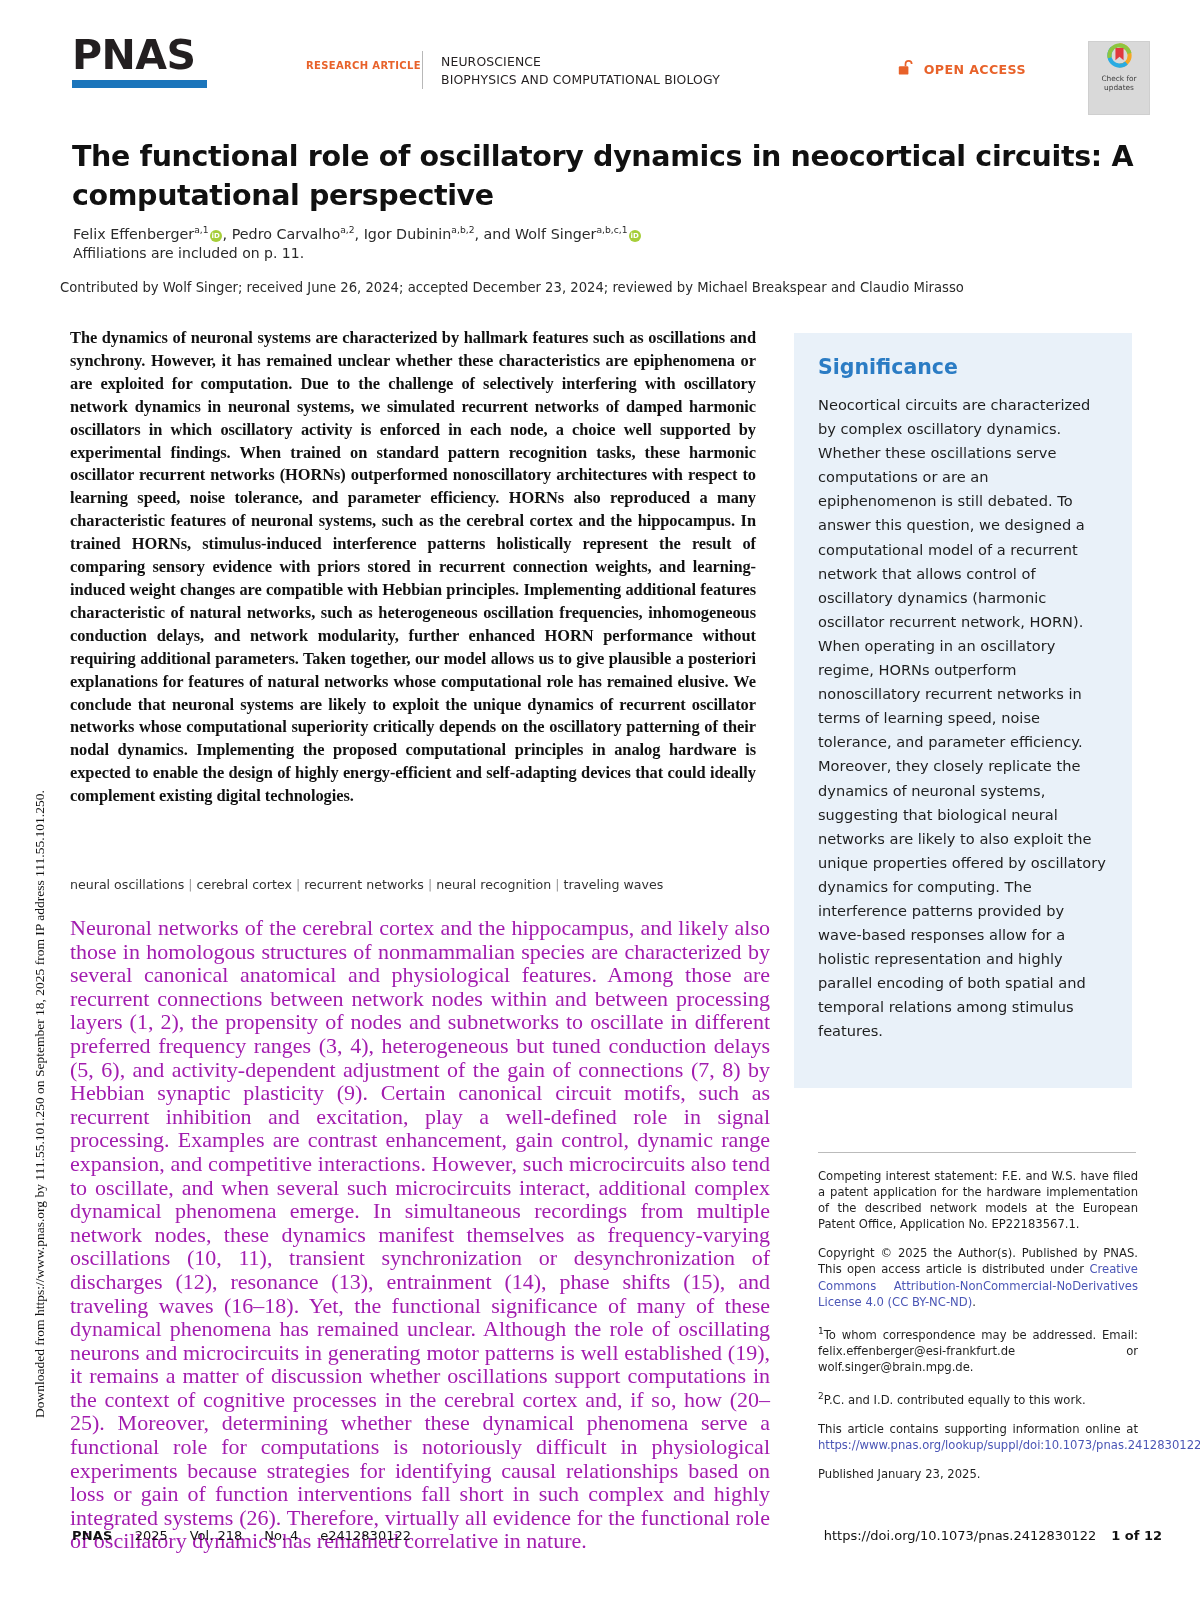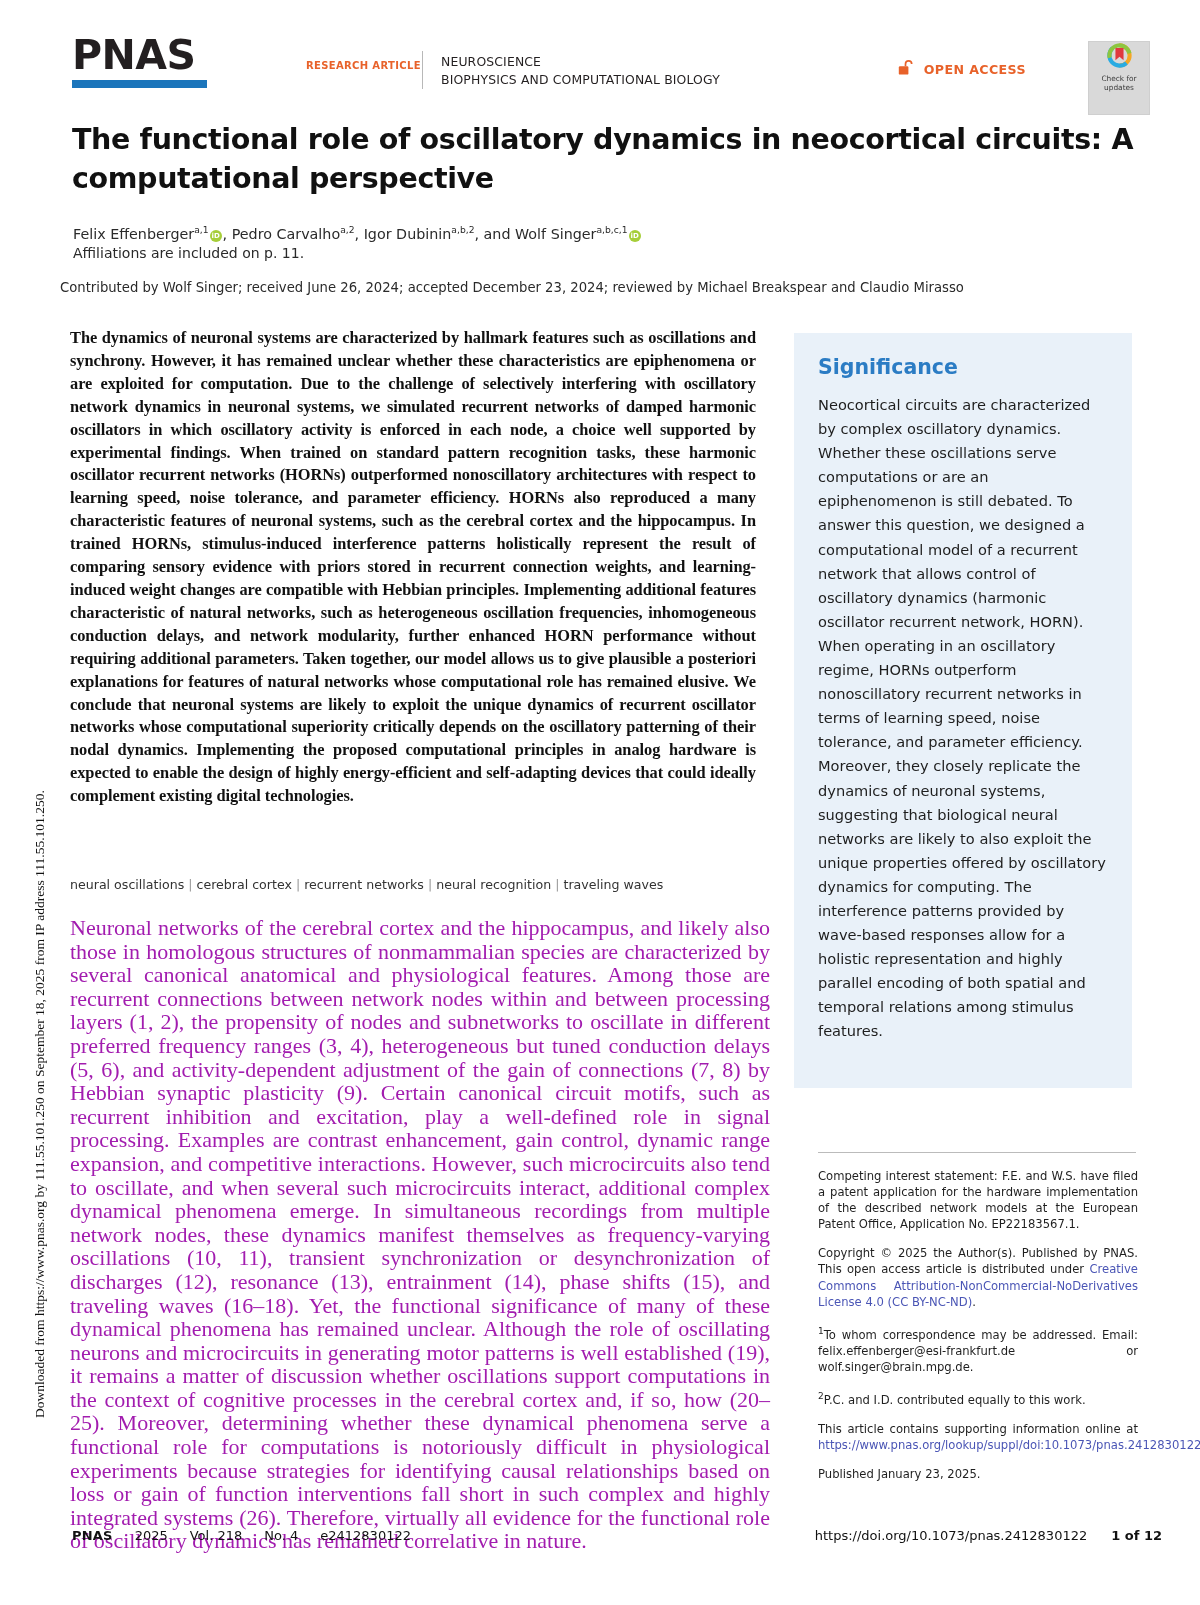--- a/index.html
+++ b/index.html
@@ -136,21 +136,21 @@
     line-height: 8.6px;
     color: #3a3a3a;
     text-align: center;
     margin-top: 2px;
   }
 
   
   .title {
     position: absolute;
     left: 26px;
-    top: 101px;
+    top: 118px;
     width: 1090px;
     font-family: "DejaVu Sans", sans-serif;
     font-weight: 700;
     font-size: 28.5px;
     line-height: 39px;
     letter-spacing: -0.35px;
     color: #111;
   }
 
   
@@ -306,21 +306,21 @@
     display: flex;
     gap: 22px;
     align-items: baseline;
   }
   .footer-left .pnas-mark { font-weight: 700; letter-spacing: 0.2px; }
   .footer-right {
     position: absolute;
     right: 0;
     top: 0;
     display: flex;
-    gap: 24px;
+    gap: 15px;
     align-items: baseline;
   }
   .footer-right .pageno { font-weight: 700; }
 </style>
 </head>
 <body>
 
 <div class="side-stamp">
   <div class="txt">Downloaded from https://www.pnas.org by 111.55.101.250 on September 18, 2025 from IP address 111.55.101.250.</div>
 </div>

